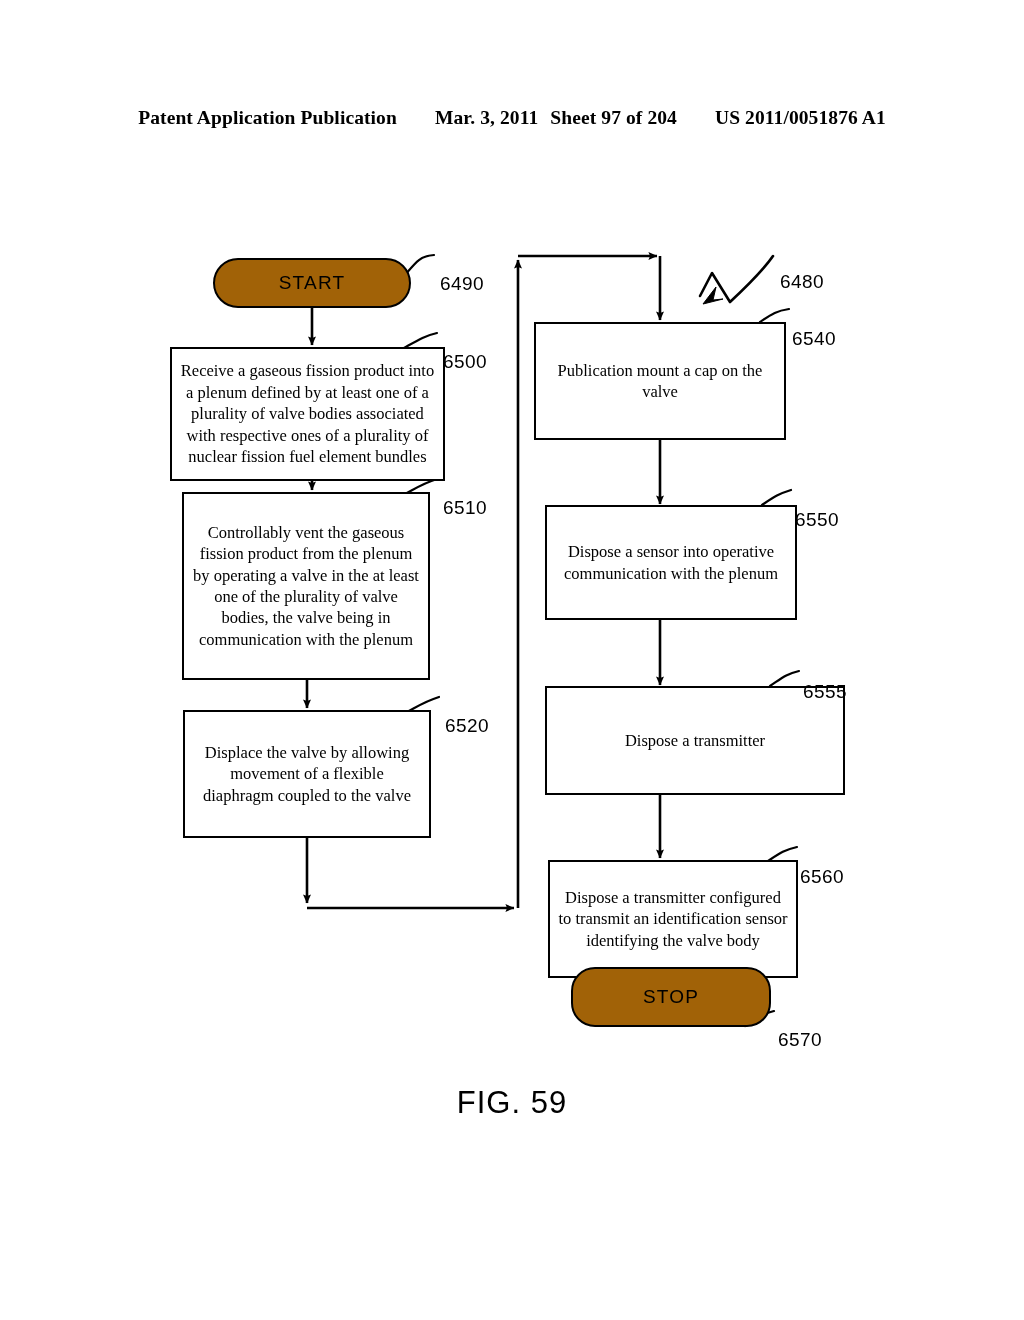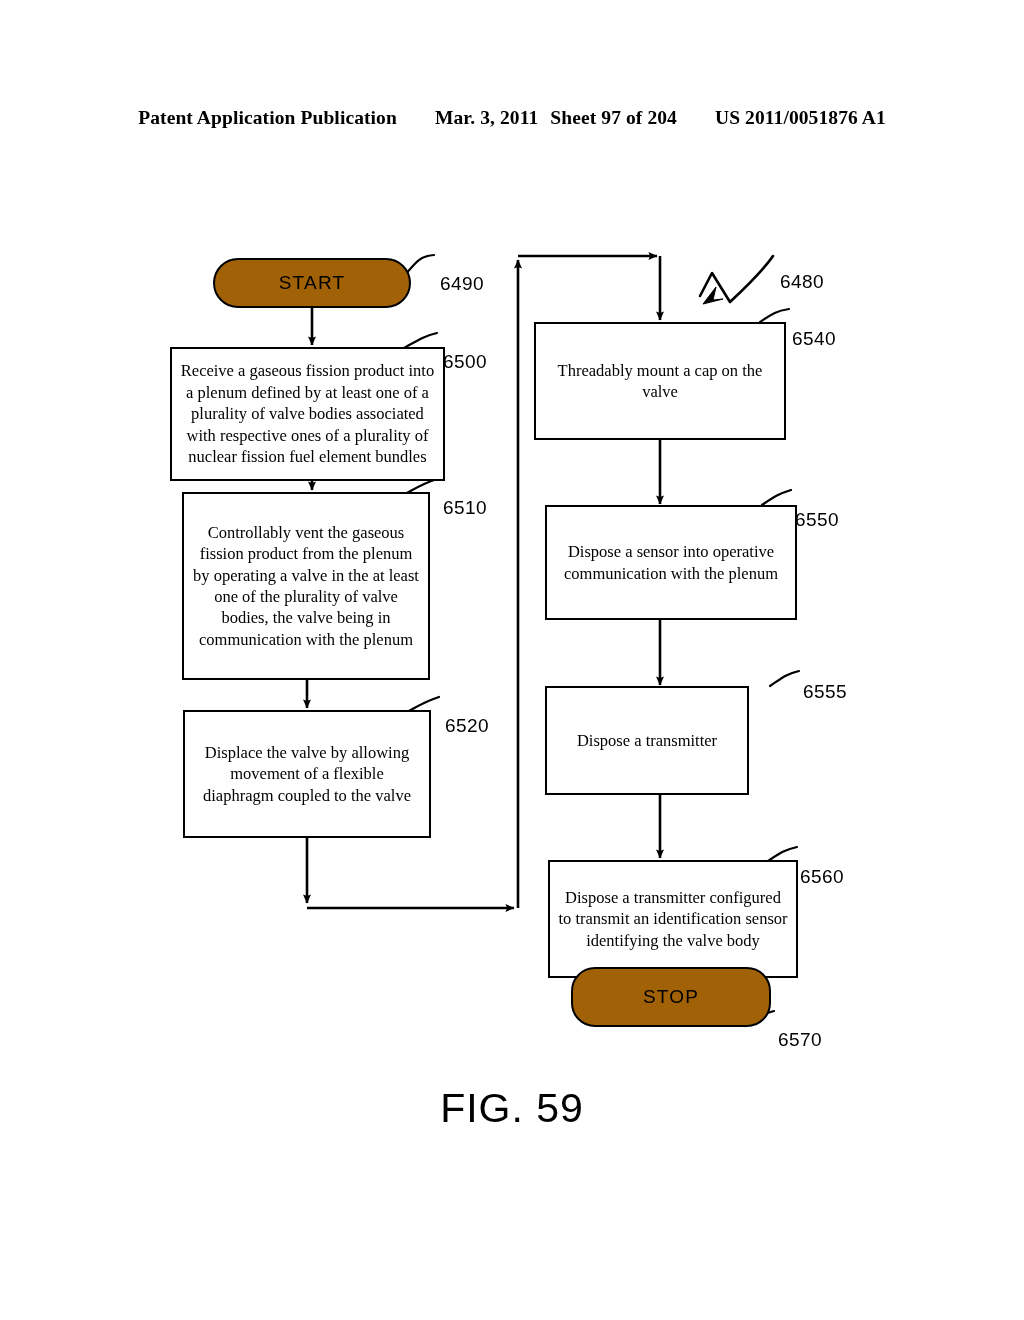--- a/index.html
+++ b/index.html
@@ -90,21 +90,21 @@
   }
 
   
   #fig-caption {
     position: absolute;
     left: 0;
     top: 1085px;
     width: 1024px;
     text-align: center;
     font-family: "Liberation Sans", sans-serif;
-    font-size: 41px;
+    font-size: 31px;
     letter-spacing: 1px;
   }
 </style>
 </head>
 <body>
 
 <div id="page">
 
   <div id="pub-header">
     <span class="seg">Patent Application Publication</span><span class="gap-lg"></span><span class="seg">Mar. 3, 2011</span><span class="gap-sm"></span><span class="seg">Sheet 97 of 204</span><span class="gap-lg"></span><span class="seg">US 2011/0051876 A1</span>
@@ -172,28 +172,28 @@
 
   <div class="node" style="left:182px; top:492px; width:248px; height:188px;">
     <span class="txt">Controllably vent the gaseous fission product from the plenum by operating a valve in the at least one of the plurality of valve bodies, the valve being in communication with the plenum</span>
   </div>
 
   <div class="node" style="left:183px; top:710px; width:248px; height:128px;">
     <span class="txt">Displace the valve by allowing movement of a flexible diaphragm coupled to the valve</span>
   </div>
 
   <div class="node" style="left:534px; top:322px; width:252px; height:118px;">
-    <span class="txt">Threadably mount a cap on the valve</span>
+    <span class="txt">Publication mount a cap on the valve</span>
   </div>
 
   <div class="node" style="left:545px; top:505px; width:252px; height:115px;">
     <span class="txt">Dispose a sensor into operative communication with the plenum</span>
   </div>
 
-  <div class="node" style="left:545px; top:686px; width:204px; height:109px;">
+  <div class="node" style="left:545px; top:686px; width:300px; height:109px;">
     <span class="txt">Dispose a transmitter</span>
   </div>
 
   <div class="node" style="left:548px; top:860px; width:250px; height:118px;">
     <span class="txt">Dispose a transmitter configured to transmit an identification sensor identifying the valve body</span>
   </div>
 
   <div class="terminator" style="left:571px; top:967px; width:200px; height:60px; border-radius:24px;">
     <span>STOP</span>
   </div>

